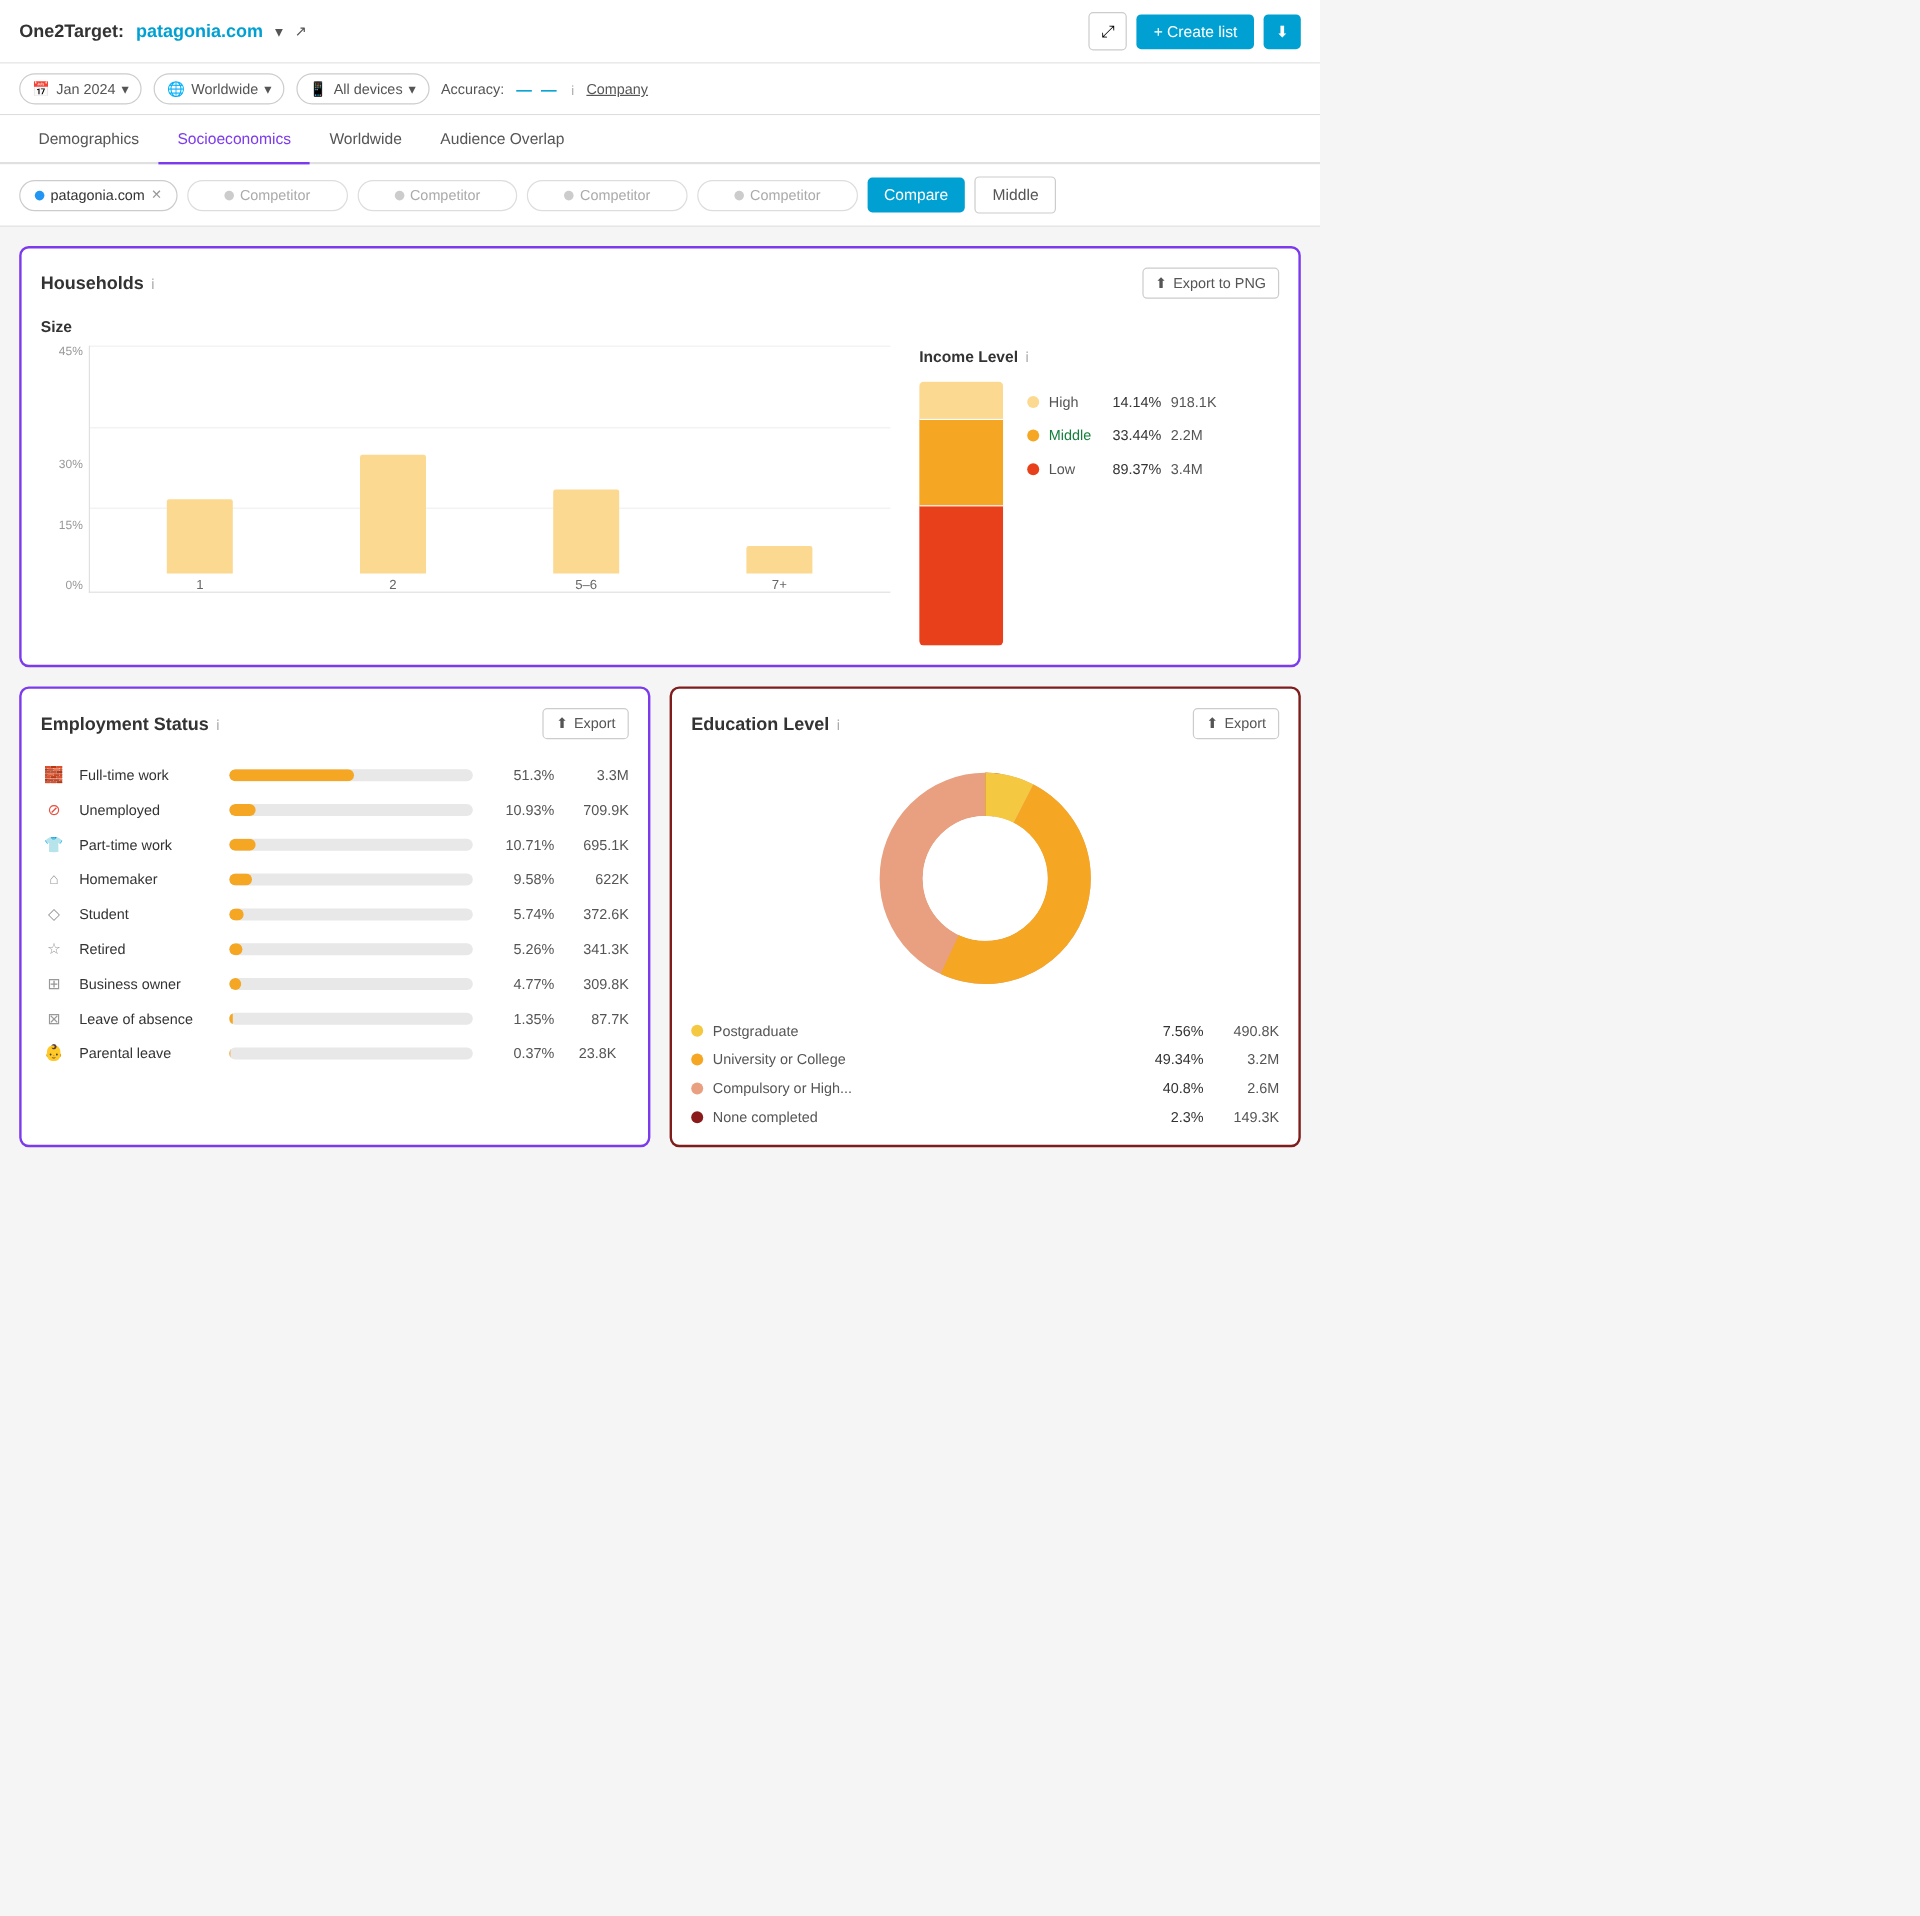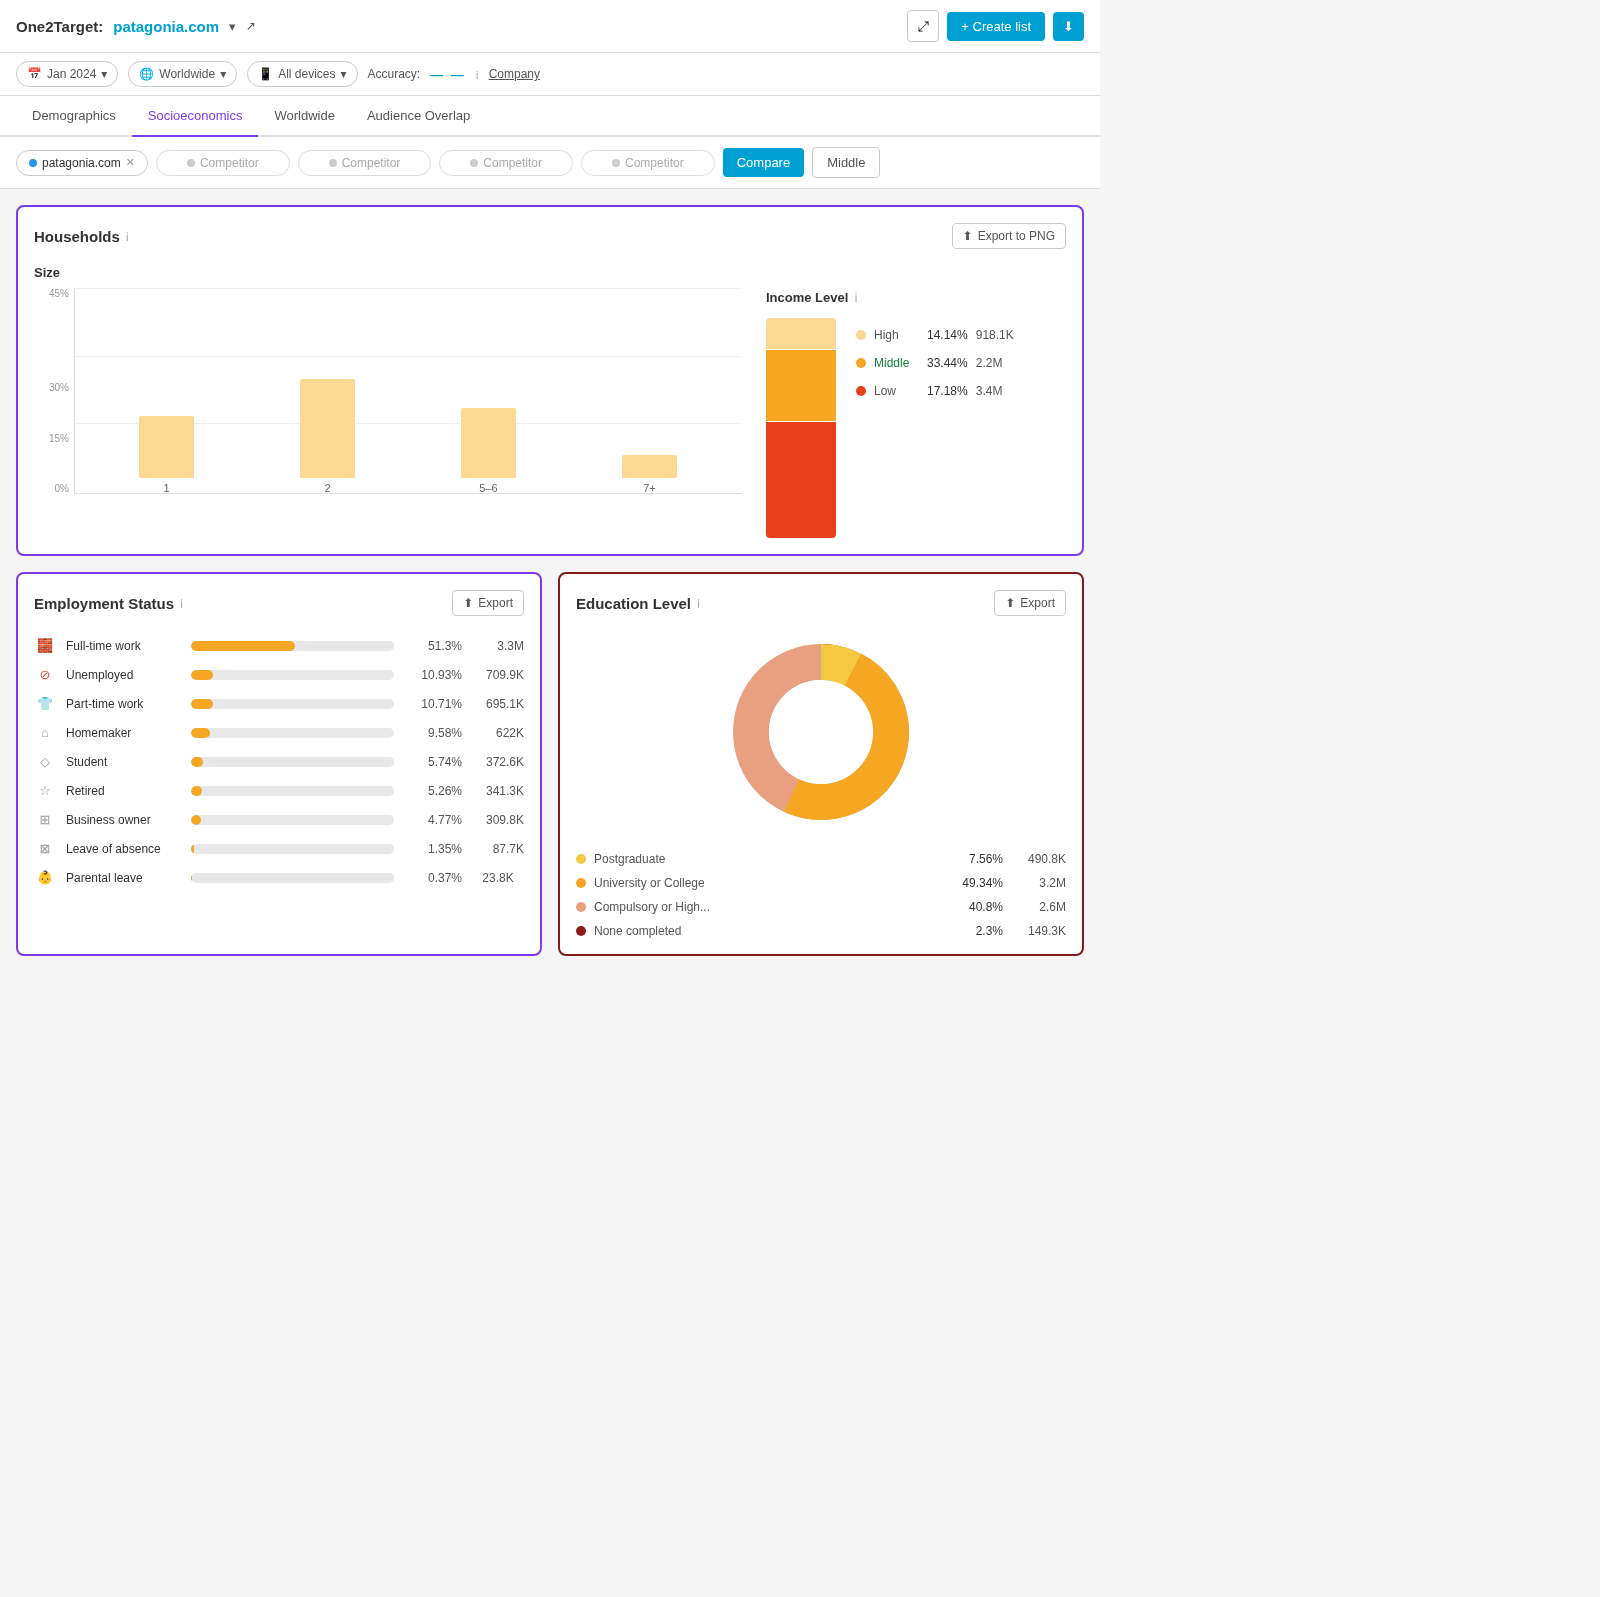--- a/index.html
+++ b/index.html
@@ -149,21 +149,21 @@
             </div>
             <div style="display:flex;align-items:center;gap:8px;">
               <span style="width:10px;height:10px;border-radius:50%;background:#f5a623;display:inline-block;flex-shrink:0;"></span>
               <span style="font-size:12px;color:#15803d;width:45px;">Middle</span>
               <span style="font-size:12px;font-weight:500;">33.44%</span>
               <span style="font-size:12px;color:#555;">2.2M</span>
             </div>
             <div style="display:flex;align-items:center;gap:8px;">
               <span style="width:10px;height:10px;border-radius:50%;background:#e8401a;display:inline-block;flex-shrink:0;"></span>
               <span style="font-size:12px;color:#555;width:45px;">Low</span>
-              <span style="font-size:12px;font-weight:500;">17.18%</span>
+              <span style="font-size:12px;font-weight:500;">89.37%</span>
               <span style="font-size:12px;color:#555;">3.4M</span>
             </div>
           </div>
         </div>
       </div>
     </div>
   </div>
 
   <div style="display:grid;grid-template-columns:1fr 1fr;gap:16px;">
 

